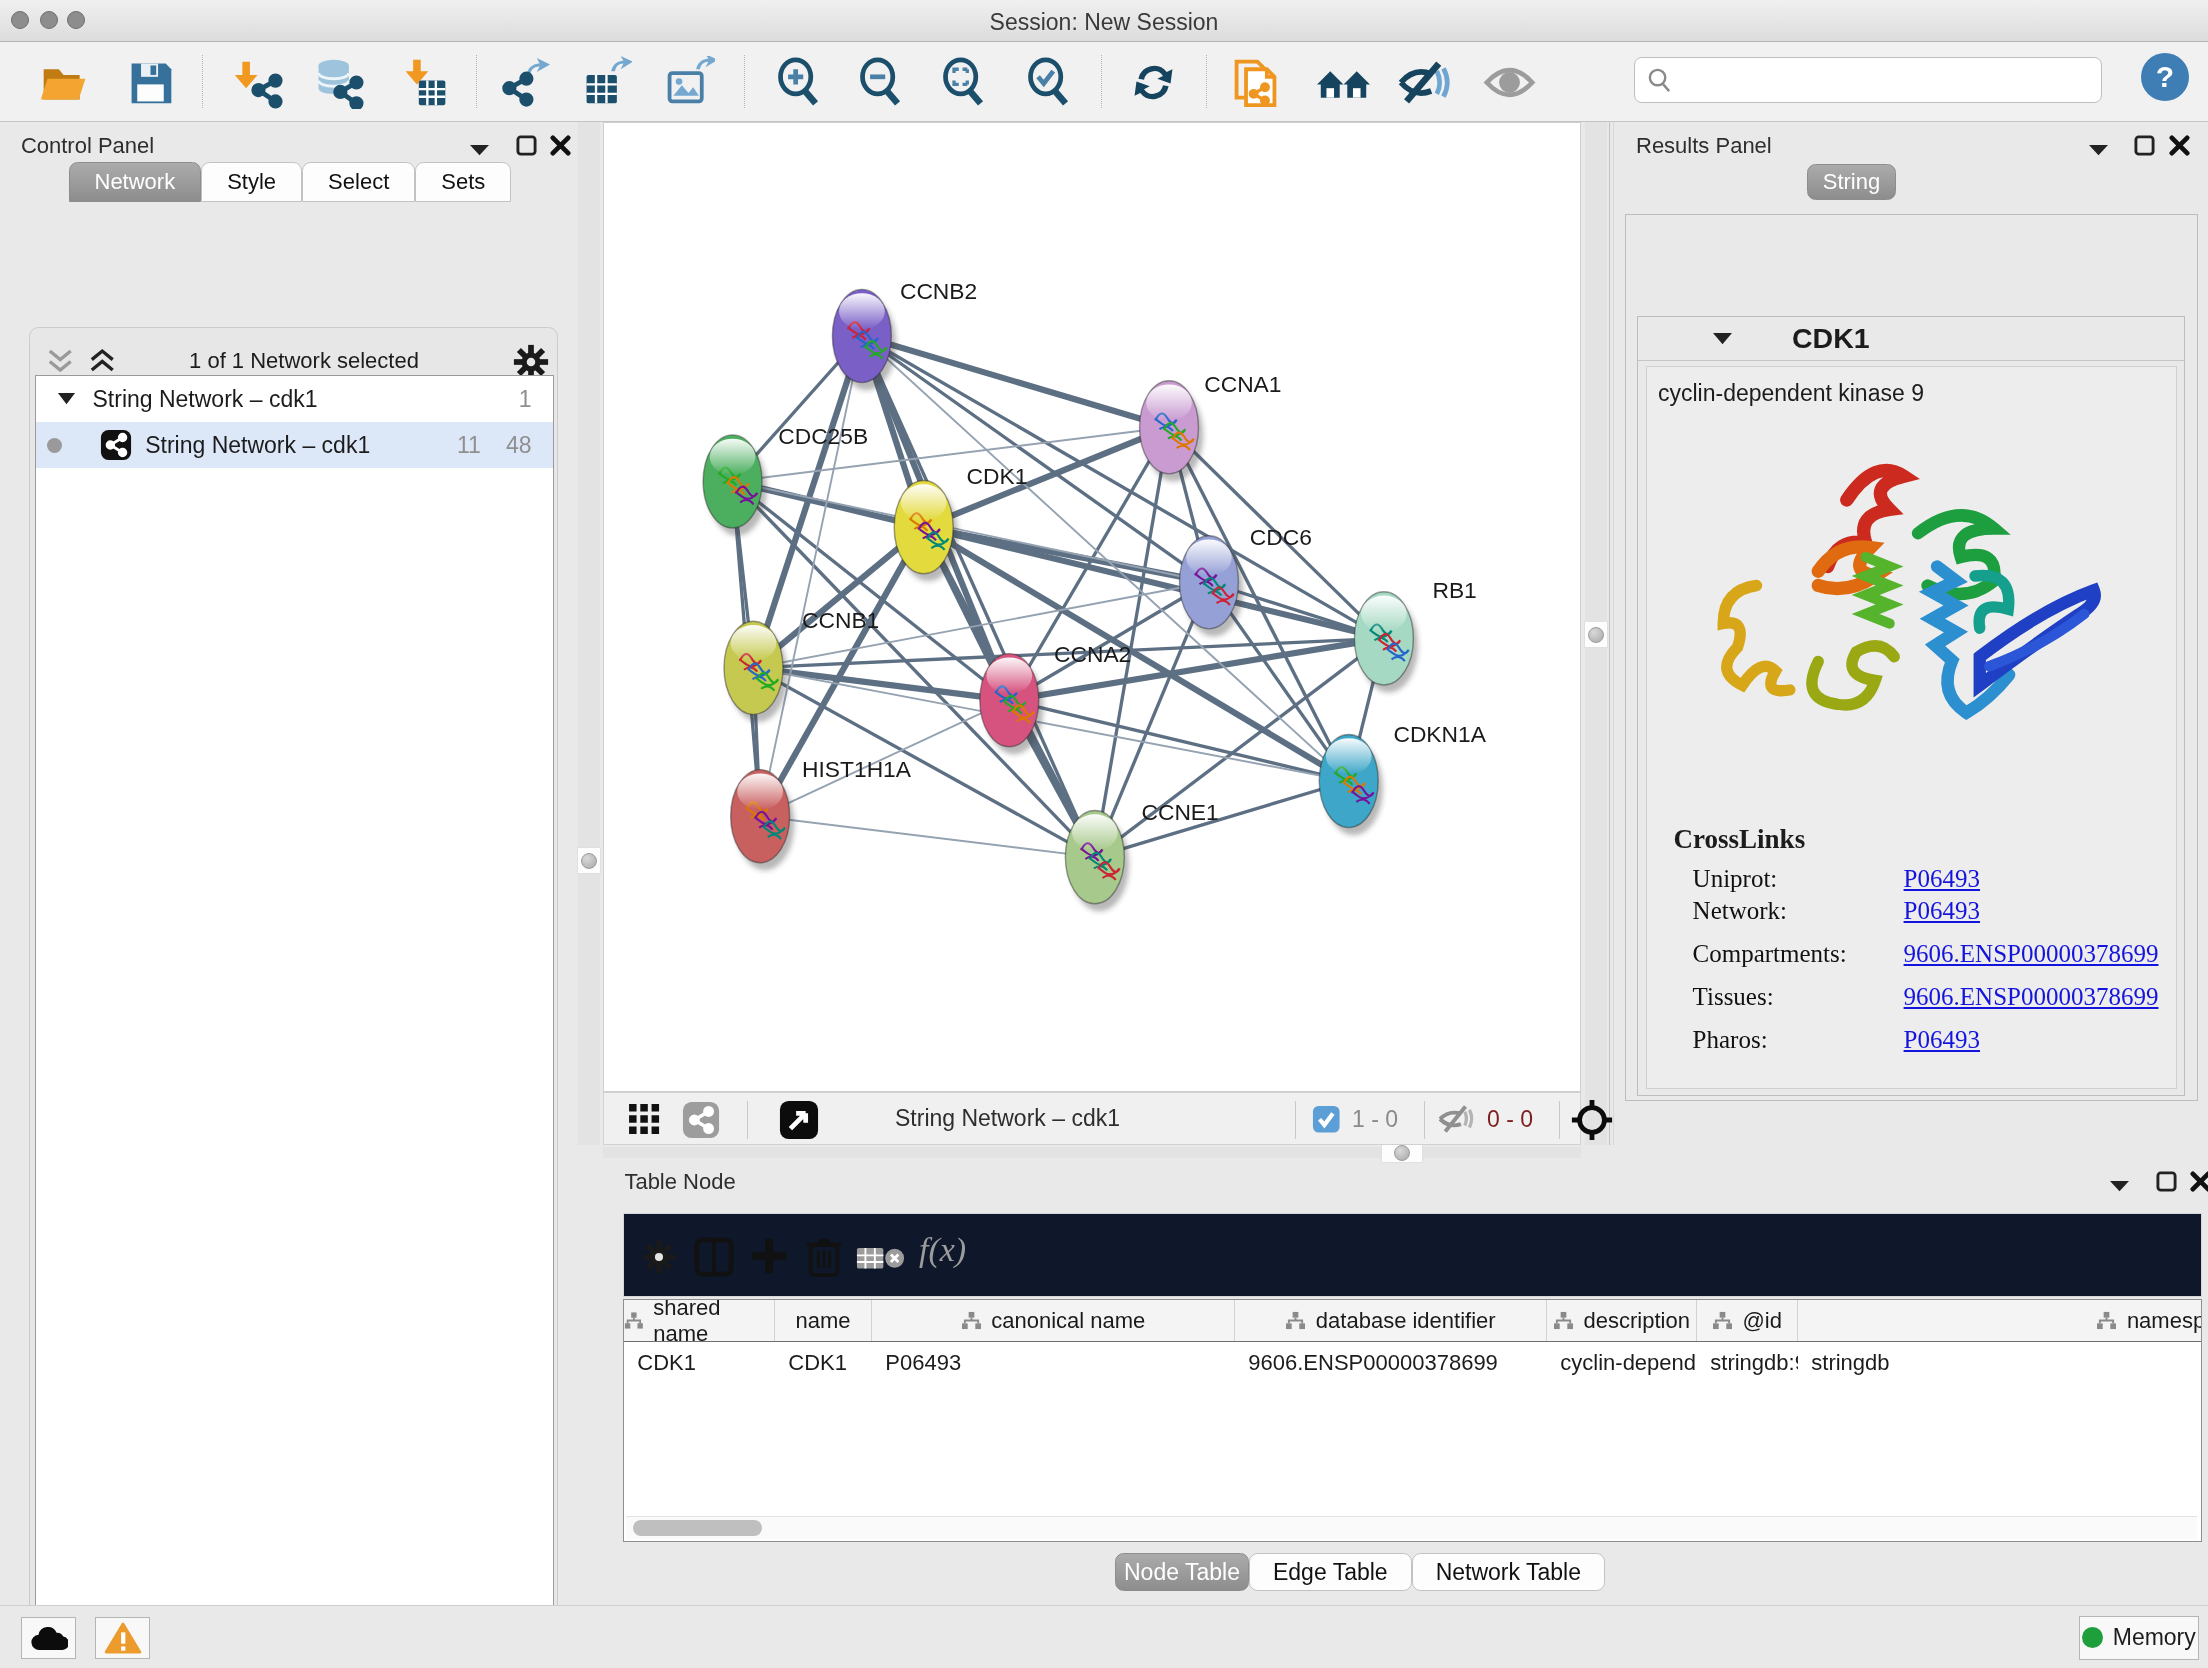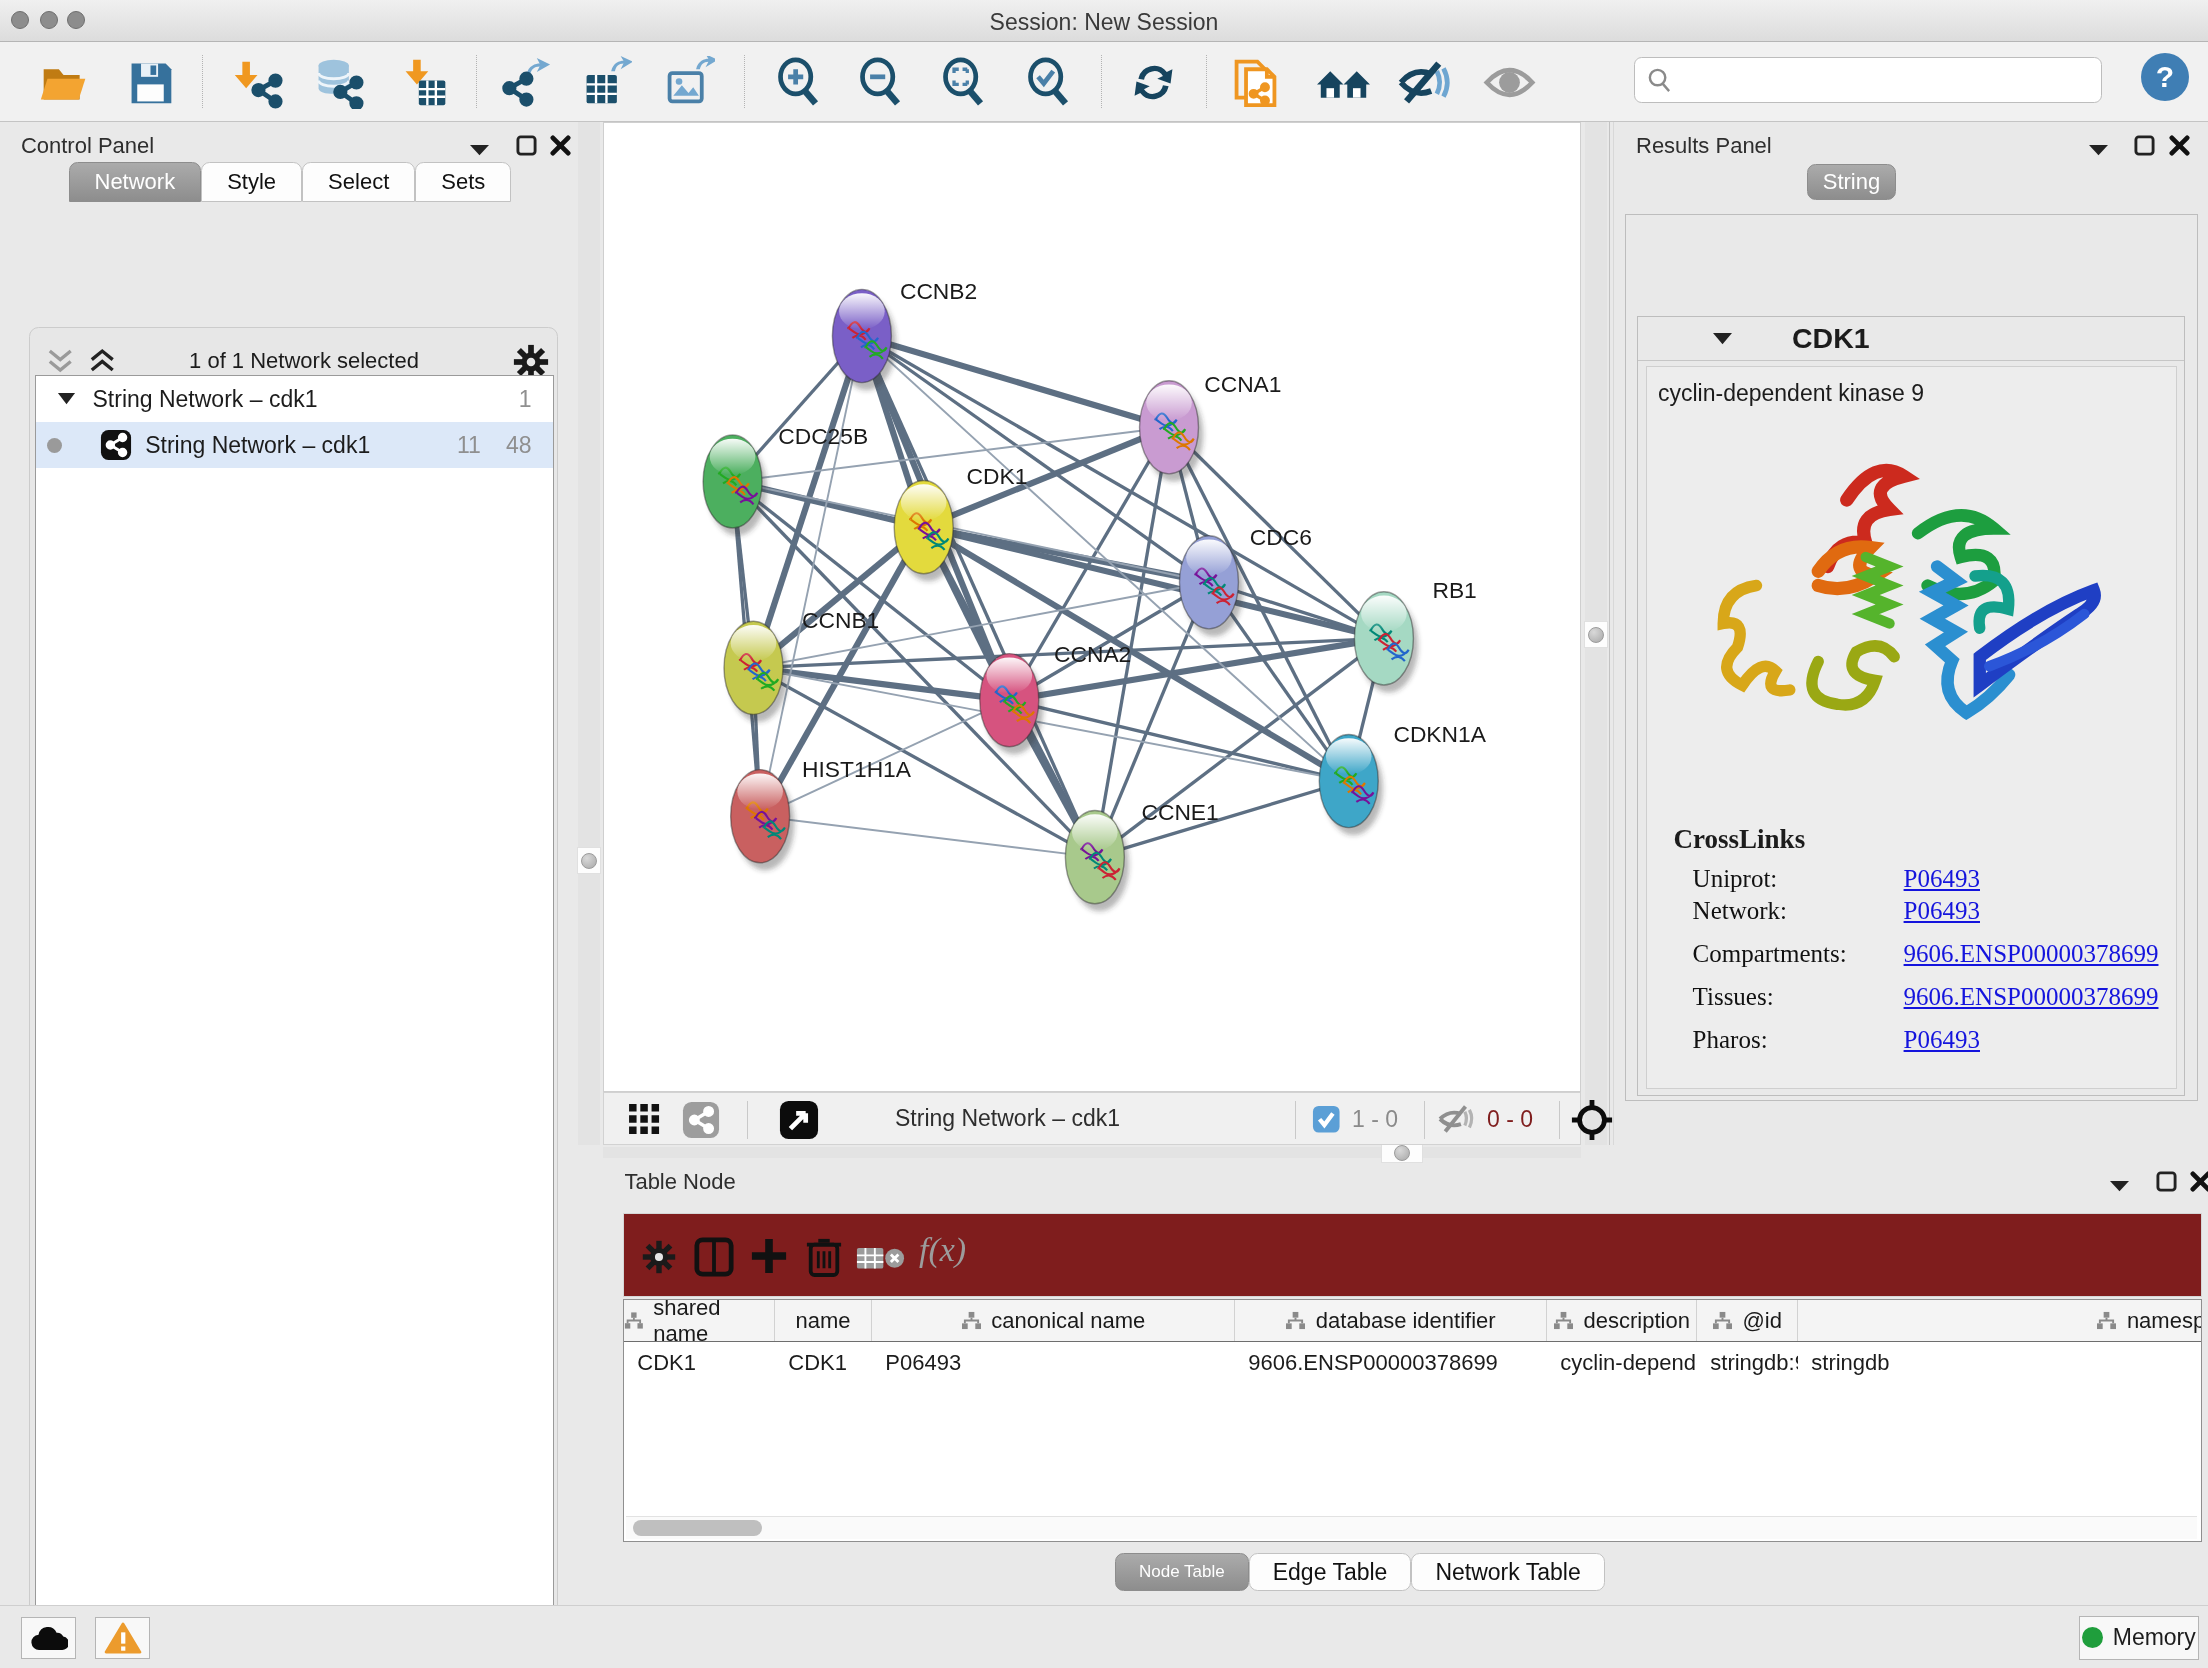--- a/index.html
+++ b/index.html
@@ -34,21 +34,21 @@
   .nb-sep { top:7.6px; width:0; height:38px; border-left:1px solid #c9c9c9; }
   .grip-track-v { width:22px; background:#e3e3e3; }
   .grip-sq { background:#fdfdfd; border:1px solid #e0e0e0; display:flex; align-items:center; justify-content:center; }
   .grip-dot { width:16px; height:16px; border-radius:50%; background:radial-gradient(circle at 35% 30%, #d9d9d9, #a8a8a8); border:1px solid #9b9b9b; }
   
   .rp-outer { left:1624px; top:214px; width:573px; height:887px; border:1px solid #bdbdbd; background:#e9e9e9; }
   .rp-btn { height:38px; background:#fefefe; border:1px solid #c9c9c9; border-radius:9.5px; display:flex; align-items:center; justify-content:center; font-size:23px; }
   .xlink { color:#1414dd; text-decoration:underline; font-family:"Liberation Serif", serif; font-size:25px; }
   .xlabel { font-family:"Liberation Serif", serif; font-size:25px; color:#111; }
   
-  .tp-toolbar { left:623px; top:1213px; width:1579px; height:84px; background:#7f1d1d; border:1px solid #d6d6d6; }
+  .tp-toolbar { left:623px; top:1213px; width:1579px; height:84px; background:#0f172a; border:1px solid #d6d6d6; }
   .tp-table { left:623px; top:1299px; width:1579px; height:243px; background:#fff; border:1.9px solid #8f8f8f; overflow:hidden; }
   .th-row { display:flex; height:42px; background:#f4f4f4; border-bottom:1.9px solid #6e6e6e; }
   .th-cell { display:flex; align-items:center; justify-content:center; gap:9.5px; font-size:22px; color:#1a1a1a; border-right:1px solid #d2d2d2; flex:none; overflow:hidden; }
   .td-row { display:flex; height:42px; }
   .td-cell { display:flex; align-items:center; font-size:22px; padding-left:13.3px; flex:none; overflow:hidden; white-space:nowrap; }
   .hscroll { left:1.9px; bottom:1.9px; height:23px; background:#fafafa; border-top:1px solid #e2e2e2; width:1571px; }
   .hthumb { left:7.6px; top:2.9px; width:129px; height:16px; background:#bfbfbf; border-radius:8.6px; }
   
   .statusbar { left:0; top:1605px; width:2208px; height:63px; background:#e9e9e9; border-top:1px solid #cfcfcf; }
   .sbtn { background:#f8f8f8; border:1.9px solid #b5b5b5; display:flex; align-items:center; justify-content:center; }
@@ -705,21 +705,21 @@
         <div class="td-cell" style="width: 101px;">stringdb:9...</div>
         <div class="td-cell" style="width: 742px;">stringdb</div>
       </div>
     </div>
   <div class="abs hscroll">
       <div class="abs hthumb"></div>
     </div>
 </div>
 
 <div class="abs" id="table-tabs" style="left:1115px; top:1553px; display:flex;">
-    <div class="tab btm sel" style="padding: 0px 23px; height: 38px; font-size: 17px;">Node Table</div>
+    <div class="tab btm sel" style="padding: 0px 8px; height: 38px; font-size: 23px;">Node Table</div>
     <div class="tab btm" style="padding: 0px 23px; height: 38px; font-size: 23px;">Edge Table</div>
     <div class="tab btm" style="padding: 0px 23px; height: 38px; font-size: 23px;">Network Table</div>
   </div>
 
 <div class="abs statusbar">
   <div class="abs sbtn" style="left:21px; top:11.4px; width:55px; height:42px;">
     <svg width="38" height="27" viewBox="0 0 40 28">
       <path d="M10 26 a8 8 0 0 1 -1 -16 a10 10 0 0 1 19 -2 a7 7 0 0 1 7 4 a7 7 0 0 1 -2 14 z" fill="#0c0c0c"></path>
     </svg>
   </div>

